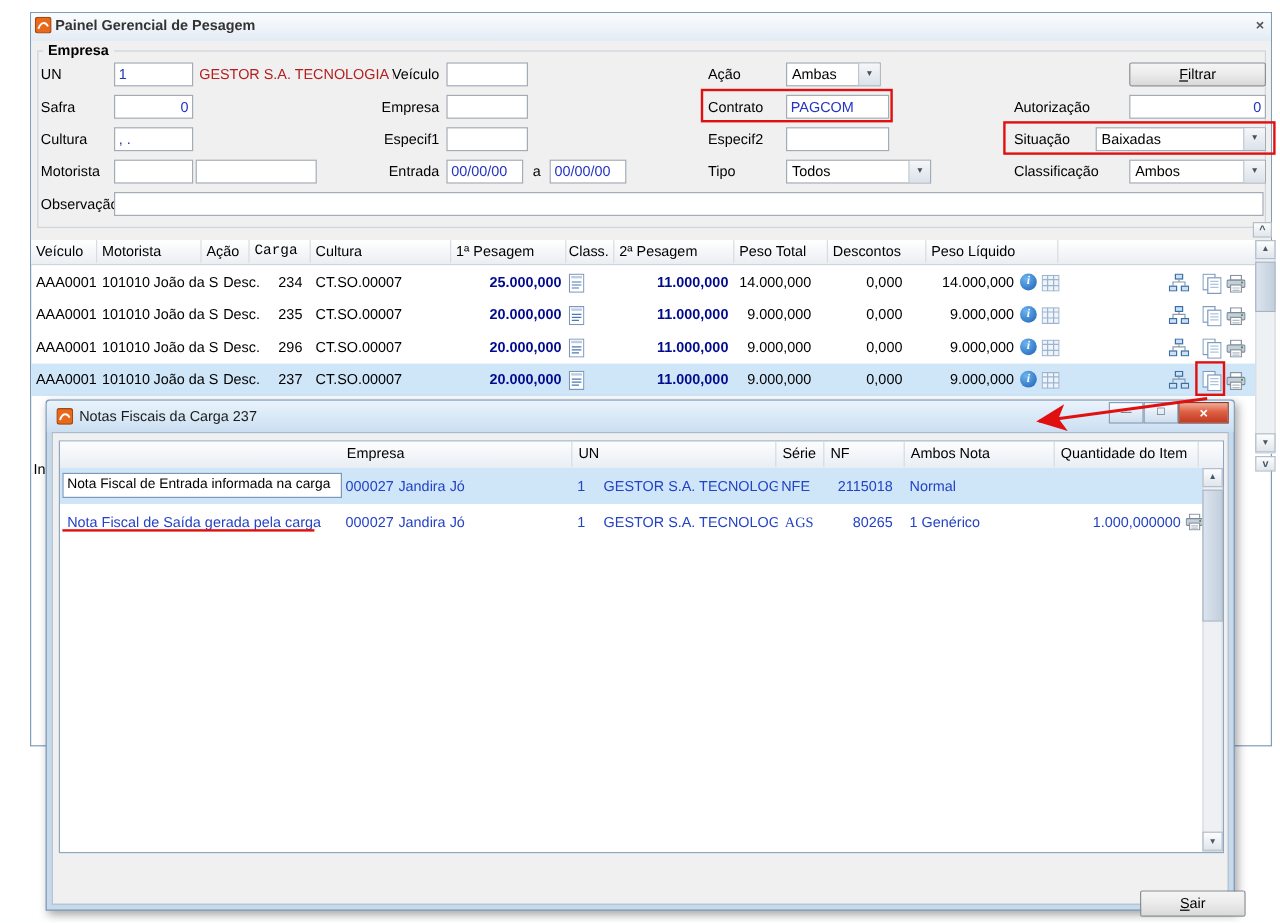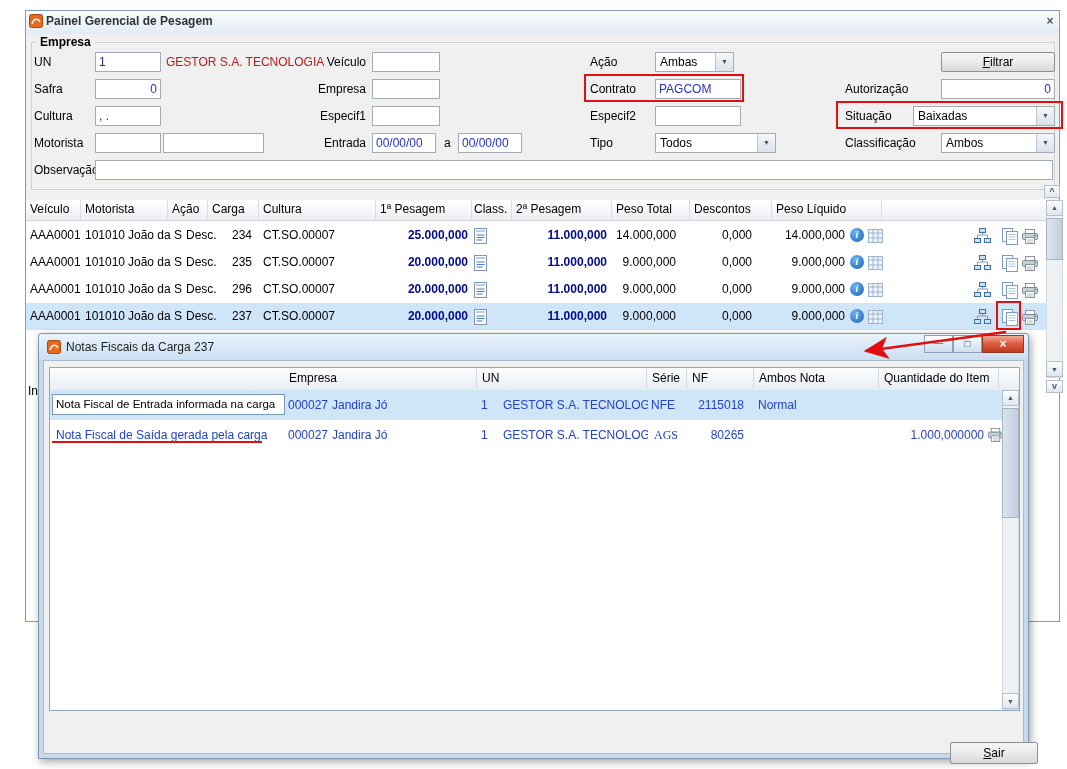--- a/index.html
+++ b/index.html
@@ -146,21 +146,21 @@
 
   <span class="lbl" style="left:34px;top:163px;">Observação</span>
   <input class="inp" style="left: 95px; top: 160px; width: 958px;" value="">
 
   <div class="chevbtn" style="left:1044px;top:185px;width:16px;height:13px;">^</div>
 
   <div class="ghead">
     <span class="gh" style="left:0;width:55px;">Veículo</span>
     <span class="gh" style="left:55px;width:87px;">Motorista</span>
     <span class="gh" style="left:142px;width:40px;">Ação</span>
-    <span class="gh" style="left:182px;width:51px;">Carga</span>
+    <span class="gh" style="left:182px;width:51px;font-family:Liberation Mono, monospace;">Carga</span>
     <span class="gh" style="left:233px;width:117px;">Cultura</span>
     <span class="gh" style="left:350px;width:96px;">1ª Pesagem</span>
     <span class="gh" style="left:446px;width:40px;padding-left:2px;">Class.</span>
     <span class="gh" style="left:486px;width:100px;">2ª Pesagem</span>
     <span class="gh" style="left:586px;width:78px;">Peso Total</span>
     <span class="gh" style="left:664px;width:82px;">Descontos</span>
     <span class="gh" style="left:746px;width:110px;">Peso Líquido</span>
   </div>
 
   <div class="grow" style="top:222px;">
@@ -407,20 +407,21 @@
   </div>
 
   <div class="drow" style="top:420px;">
     <span class="dc" style="left:6px;width:230px;">Nota Fiscal de Saída gerada pela carga</span>
     <span class="dc" style="left:238px;width:44px;">000027</span>
     <span class="dc" style="left:282px;width:140px;">Jandira Jó</span>
     <span class="dc" style="left:431px;width:20px;">1</span>
     <span class="dc" style="left:453px;width:145px;">GESTOR S.A. TECNOLOGIA I</span>
     <span class="dc" style="left:604px;width:34px;font-family:Liberation Serif, serif;">AGS</span>
     <span class="dc r" style="left:637px;width:57px;">80265</span>
+    <span class="dc" style="left:708px;width:118px;">1 Genérico</span>
     <span class="dc r" style="left:800px;width:134px;">1.000,000000</span>
     <span class="ic" style="left:938px;top:8px;"><svg width="15" height="14" viewBox="0 0 16 15">
           <rect x="3.5" y="0.5" width="9" height="4" fill="#fff" stroke="#8a94a0"></rect>
           <rect x="0.5" y="4.5" width="15" height="6" rx="1" fill="#c3cfdb" stroke="#7c8a98"></rect>
           <rect x="3.5" y="8.5" width="9" height="6" fill="#fff" stroke="#8a94a0"></rect>
           <line x1="5" y1="11" x2="11" y2="11" style="stroke:#b0bac4"></line>
           <line x1="5" y1="13" x2="11" y2="13" style="stroke:#b0bac4"></line>
           <circle cx="13" cy="6.5" r="0.9" fill="#5a8a3a"></circle>
         </svg></span>
   </div>

